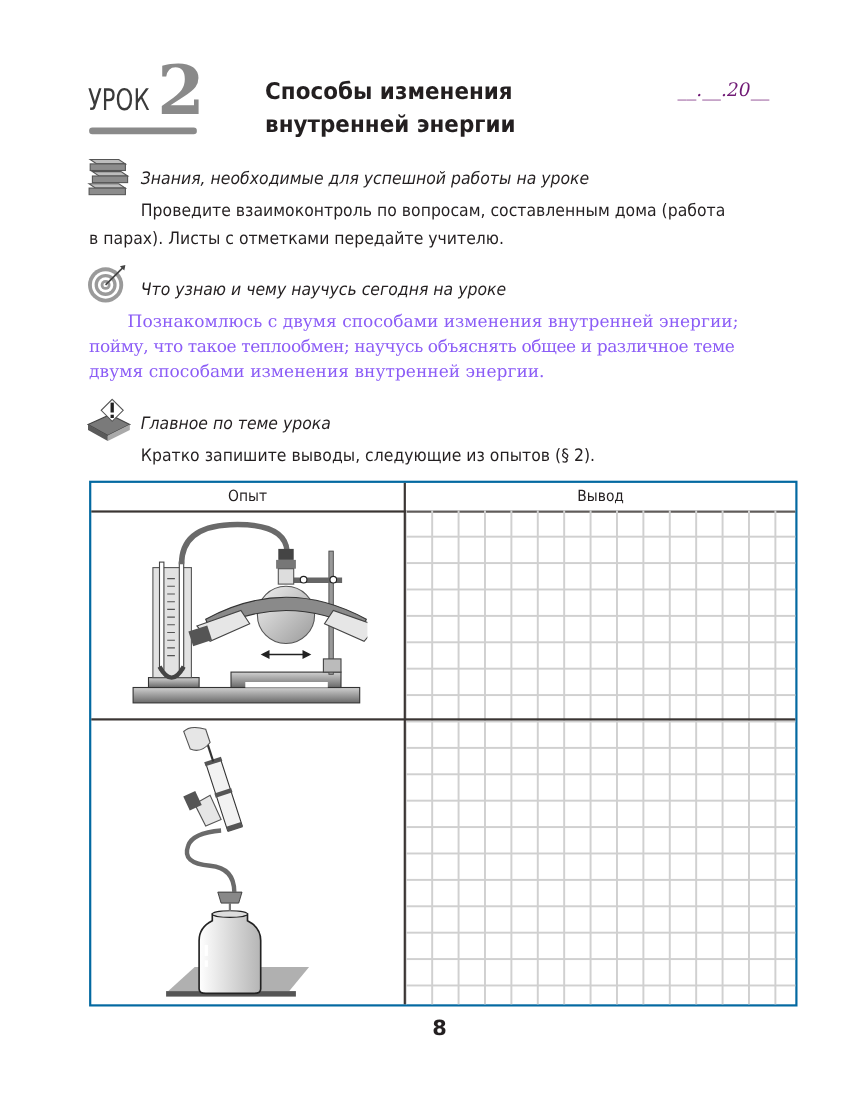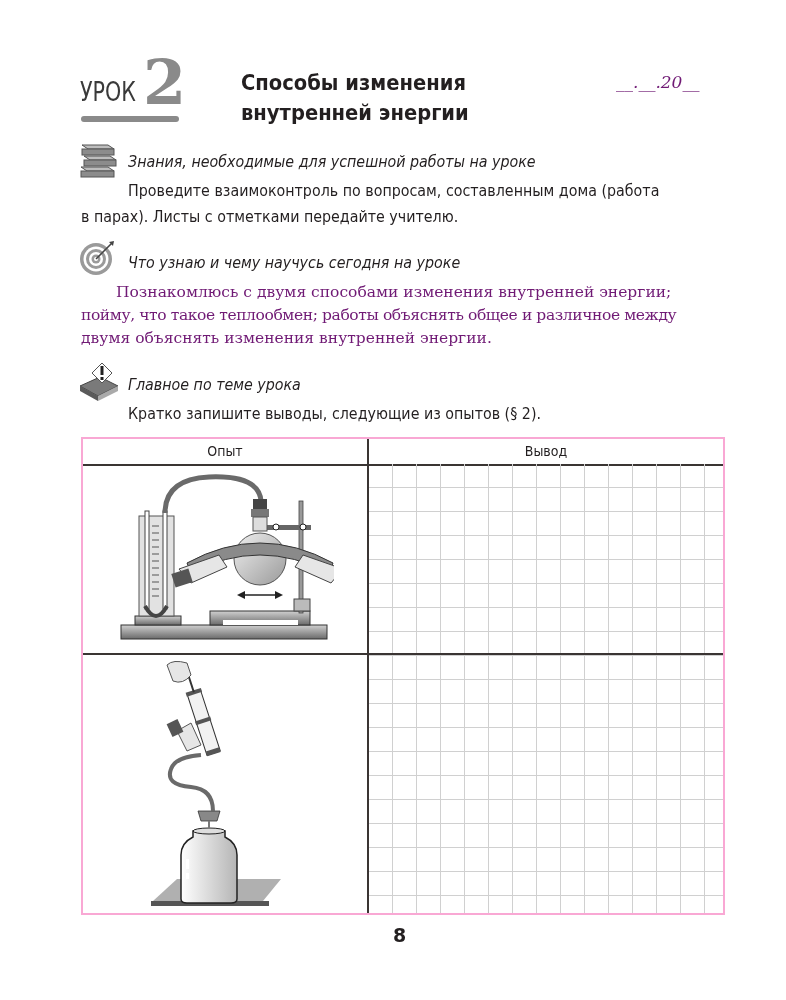--- a/index.html
+++ b/index.html
@@ -9,23 +9,23 @@
     .lesson-label { left: 80px; top: 76px; font-family: "DejaVu Sans Condensed", "DejaVu Sans", sans-serif; font-size: 27px; letter-spacing: 0px; color: #3a3a3a; transform: scaleX(0.85); transform-origin: left; }
     .lesson-num { left: 143px; top: 52px; font-family: "DejaVu Serif", serif; font-weight: bold; font-size: 62px; line-height: 62px; color: #8a8a8a; }
     .lesson-bar { left: 81px; top: 116px; width: 98px; height: 6px; border-radius: 3px; background: #8a8a8a; }
 
     .title { left: 241px; top: 68px; font-family: "DejaVu Sans", sans-serif; font-weight: bold; font-size: 21px; line-height: 30px; color: #231f20; transform: scaleX(0.93); transform-origin: left; }
     .date { left: 616px; top: 72px; font-family: "DejaVu Serif", serif; font-style: italic; font-size: 17px; color: #701a75; }
 
     .section-icon { left: 78px; width: 42px; height: 36px; }
     .section-head { left: 128px; font-family: "DejaVu Sans", sans-serif; font-style: italic; font-size: 15.5px; color: #231f20; transform: scaleX(0.92); transform-origin: left; }
     .para-sans { font-family: "DejaVu Sans", sans-serif; font-size: 15.5px; line-height: 26px; color: #231f20; transform: scaleX(0.92); transform-origin: left; }
-    .para-serif { font-family: "DejaVu Serif", serif; font-size: 15.5px; line-height: 23px; color: #701a75; text-align: justify; }
-
-    .tbl { left: 81px; top: 437px; width: 644px; height: 478px; border: 2px solid #f9a8d4; box-sizing: border-box; }
+    .para-serif { font-family: "DejaVu Serif", serif; font-size: 15.5px; line-height: 23px; color: #8b5cf6; text-align: justify; }
+
+    .tbl { left: 81px; top: 437px; width: 644px; height: 478px; border: 2px solid #0369a1; box-sizing: border-box; }
     .tbl-head { position: absolute; left: 0; top: 0; right: 0; height: 25px; border-bottom: 2px solid #3a3533; font-family: "DejaVu Sans", sans-serif; font-size: 14px; }
     .th { position: absolute; top: 4px; text-align: center; transform: scaleX(0.9); }
     .col-div { position: absolute; left: 284px; top: 0; bottom: 0; width: 2px; background: #3a3533; }
     .row-div { position: absolute; left: 0; right: 0; top: 214px; height: 2px; background: #3a3533; }
     .grid { position: absolute; left: 286px; top: 25px; right: 0; bottom: 0;
       background-image:
         linear-gradient(to right, #d0d0d0 1.5px, transparent 1.5px),
         linear-gradient(to bottom, #d0d0d0 1.5px, transparent 1.5px);
       background-size: 24px 24px;
       background-position: 23px 23px; }
@@ -66,22 +66,22 @@
     <circle cx="18" cy="19" r="10" fill="#9a9a9a"></circle>
     <circle cx="18" cy="19" r="7" fill="#fff"></circle>
     <circle cx="18" cy="19" r="4.5" fill="#9a9a9a"></circle>
     <circle cx="18" cy="19" r="2" fill="#fff"></circle>
     <line x1="18" y1="19" x2="34" y2="3" stroke="#444" stroke-width="1.5"></line>
     <path d="M31 2 L36 1 L35 6 Z" fill="#444"></path>
   </svg>
 </div>
 <div class="abs section-head" style="top:254px;">Что узнаю и чему научусь сегодня на уроке</div>
 <div class="abs para-serif" style="left:116px; top:281px; width:609px;">Познакомлюсь с двумя способами изменения внутренней энергии;</div>
-<div class="abs para-serif" style="left:81px; top:304px; width:644px; letter-spacing:-0.4px;">пойму, что такое теплообмен; работы объяснять общее и различное между</div>
-<div class="abs para-serif" style="left:81px; top:327px; width:644px;">двумя объяснять изменения внутренней энергии.</div>
+<div class="abs para-serif" style="left:81px; top:304px; width:644px; letter-spacing:-0.4px;">пойму, что такое теплообмен; научусь объяснять общее и различное теме</div>
+<div class="abs para-serif" style="left:81px; top:327px; width:644px;">двумя способами изменения внутренней энергии.</div>
 
 <div class="abs section-icon" style="top:362px; height:40px;">
   <svg width="42" height="40" viewBox="0 0 42 40">
     <path d="M2 24 L20 34 L40 24 L22 15 Z" fill="#7a7a7a" stroke="#444" stroke-width="1"></path>
     <path d="M2 24 L2 29 L20 39 L20 34 Z" fill="#5a5a5a"></path>
     <path d="M20 34 L20 39 L40 29 L40 24 Z" fill="#aaa"></path>
     <path d="M24 1 L34 11 L24 21 L14 11 Z" fill="#fff" stroke="#555" stroke-width="1"></path>
     <rect x="22.5" y="4" width="3" height="9" fill="#222"></rect>
     <rect x="22.5" y="15" width="3" height="3" fill="#222"></rect>
   </svg>

